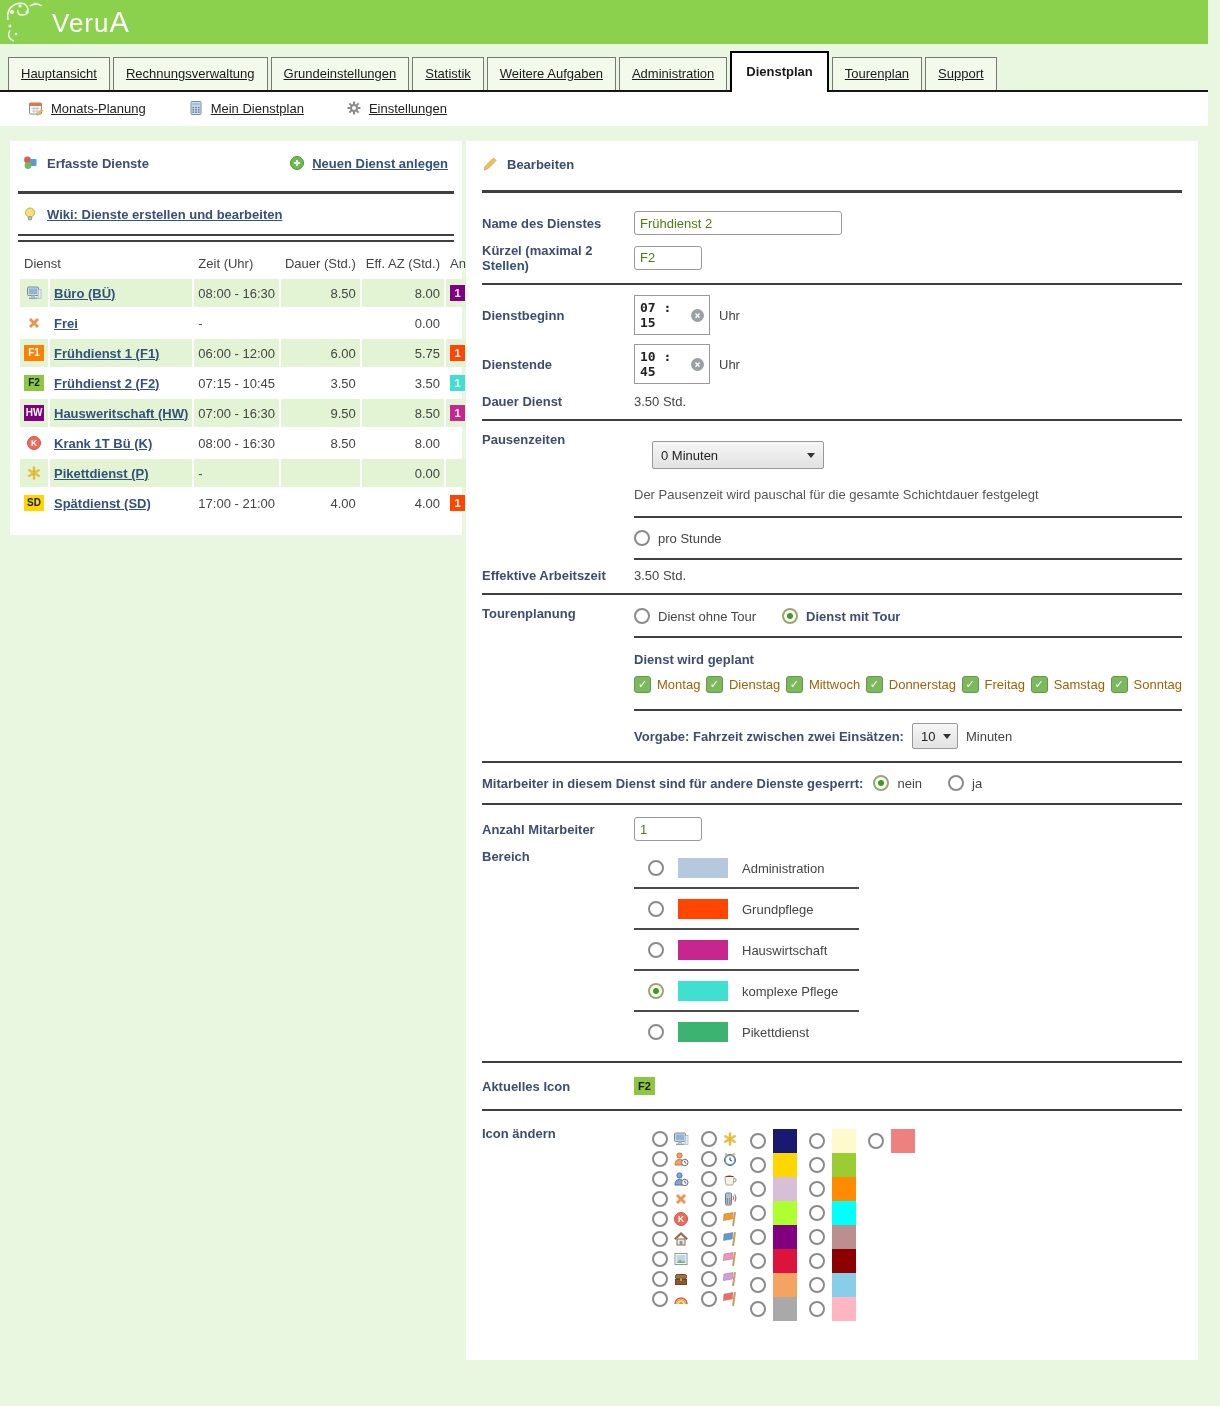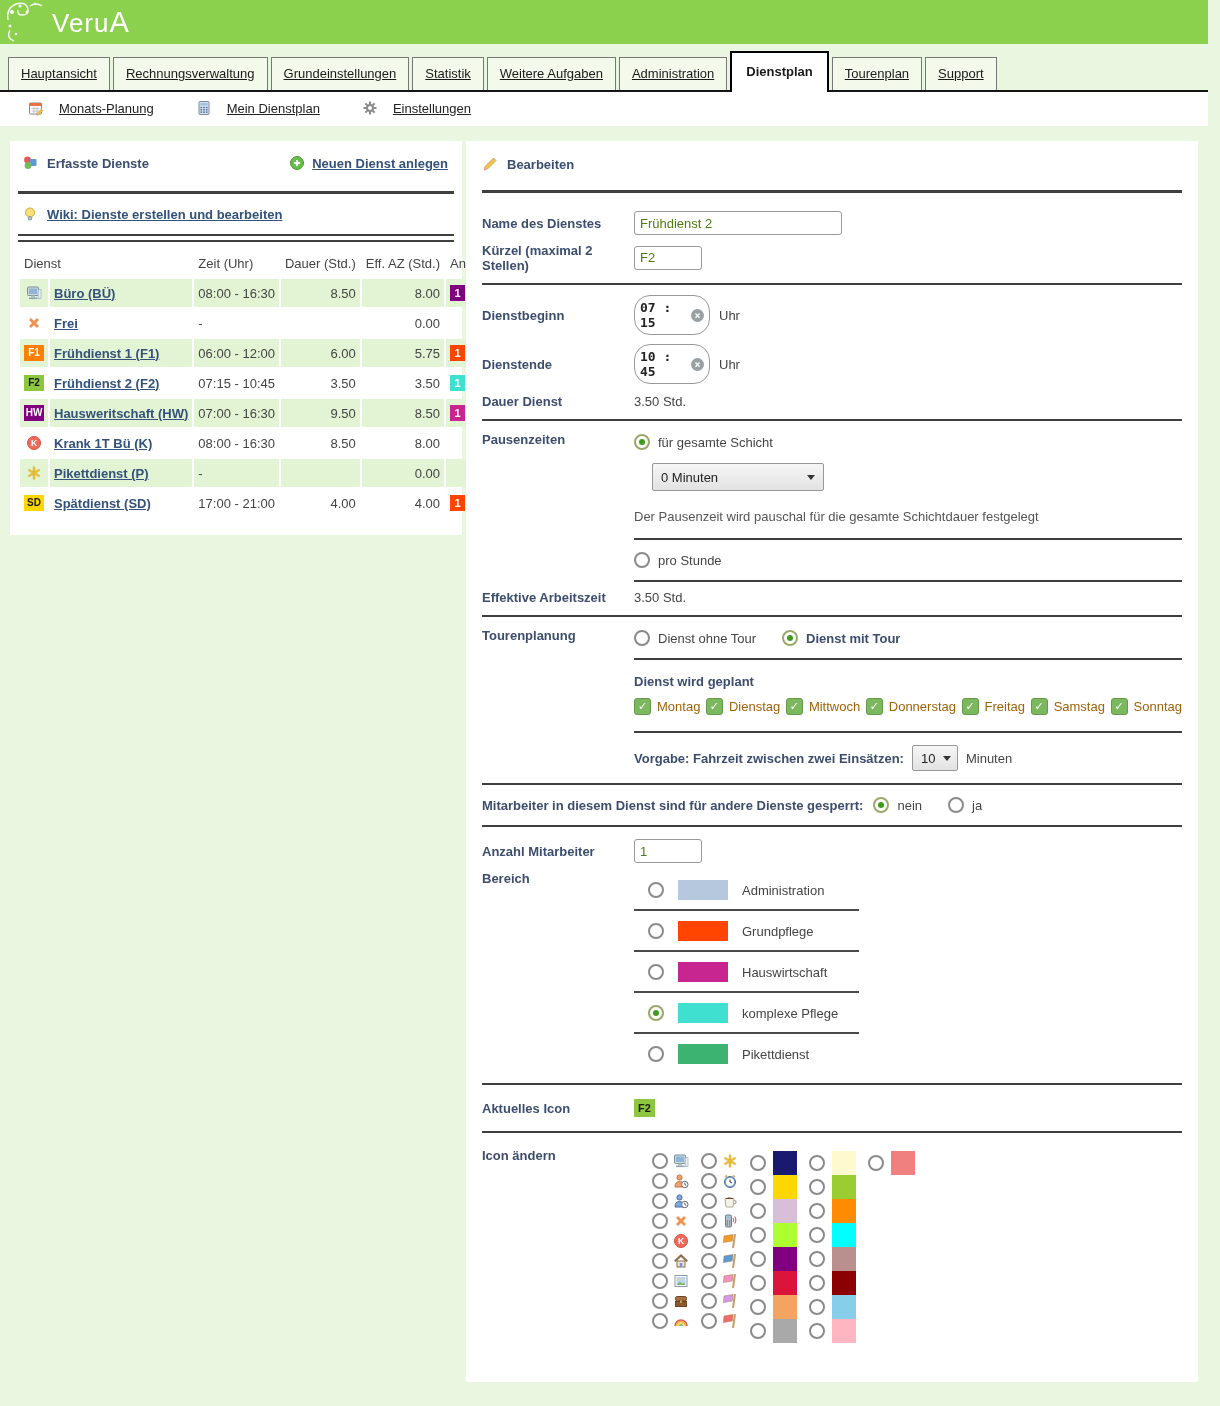--- a/index.html
+++ b/index.html
@@ -12,21 +12,21 @@
   .logo .logo-a{font-size:29px;letter-spacing:0;}
   
   .tabbar{background:#e9f6e0;display:flex;align-items:flex-end;gap:3px;padding:7px 0 0 8px;border-bottom:2px solid #151515;}
   .tab{background:#f3faec;border:1px solid #777;border-bottom:none;padding:8px 12px 9px;font-size:13px;color:#1a1a1a;cursor:pointer;white-space:nowrap;}
   .tab .tab-label{text-decoration:underline;}
   .tab.active{background:#fff;border:2px solid #000;border-bottom:none;font-weight:bold;margin-bottom:-2px;padding:11px 14px 13px;position:relative;z-index:2;}
   .tab.active .tab-label{text-decoration:none;}
   
   .subnav{background:#fff;display:flex;gap:42px;padding:8px 0 10px 28px;}
   .subnav-item{display:flex;align-items:center;gap:7px;font-size:13px;color:#222;cursor:pointer;}
-  .subnav-item .lbl{text-decoration:underline;margin-left:8px;}
+  .subnav-item .lbl{text-decoration:underline;}
   
   .content{display:flex;align-items:flex-start;gap:4px;padding:15px 10px 0 10px;}
   .panel{background:#fff;}
   .panel-left{width:452px;box-sizing:border-box;padding:12px 8px 16px;}
   .panel-right{width:744px;box-sizing:border-box;padding:12px 16px 28px;}
   
   .rule{border:none;border-top:3px solid #3f3f3f;margin:10px 0;}
   .rule-thin{border:none;border-top:2px solid #3f3f3f;margin:10px 0;}
   .rule-double{border:none;border-top:2px solid #3f3f3f;border-bottom:2px solid #3f3f3f;height:4px;margin:10px 0 8px;}
   
@@ -52,21 +52,21 @@
   
   .form-title{display:flex;align-items:center;gap:9px;font-weight:bold;color:#3c4d6e;font-size:13px;padding:3px 0 8px;}
   .frow{display:flex;align-items:center;margin:7px 0;}
   .frow.top{align-items:flex-start;}
   .flabel{width:152px;flex-shrink:0;font-weight:bold;color:#3c4d6e;font-size:13px;padding-top:1px;}
   .fieldcol{flex:1;min-width:0;}
   .ftext{font-size:13px;color:#444;}
   .tinput{border:1px solid #999;border-radius:3px;height:22px;padding:0 5px;font-size:13px;color:#4d7c0f;font-family:inherit;background:#fff;box-sizing:content-box;}
   .w-name{width:196px;}.w-kurz{width:56px;}.w-anz{width:56px;}
   .timerow{margin:9px 0;}
-  .timebox{display:inline-flex;align-items:center;justify-content:space-between;border:1px solid #999;border-radius:16px;padding:4px 5px;width:64px;font-family:"DejaVu Sans Mono",monospace;font-size:13px;font-weight:bold;color:#222;background:#fff;}
+  .timebox{display:inline-flex;align-items:center;justify-content:space-between;border:1px solid #999;border-radius:0;padding:4px 5px;width:64px;font-family:"DejaVu Sans Mono",monospace;font-size:13px;font-weight:bold;color:#222;background:#fff;}
   .clear{width:13px;height:13px;border-radius:50%;background:#98a0a6;color:#fff;font-size:10px;line-height:13px;text-align:center;cursor:pointer;flex-shrink:0;}
   .uhr{margin-left:9px;}
   .radio{width:12px;height:12px;border:2px solid #8a8a8a;border-radius:50%;display:inline-block;background:#fff;flex-shrink:0;cursor:pointer;position:relative;box-sizing:content-box;}
   .radio.checked{border-color:#9aa86a;}
   .radio.checked::after{content:"";position:absolute;left:3px;top:3px;width:6px;height:6px;border-radius:50%;background:#3f9b1e;}
   .radio-line{display:flex;align-items:center;margin:3px 0;}
   .rlabel{font-size:13px;color:#444;margin-left:8px;}
   .rlabel.bold{font-weight:bold;color:#3c4d6e;}
   .rgap{margin-left:26px;}
   .select{display:inline-flex;align-items:center;justify-content:space-between;border:1px solid #989898;border-radius:2px;background:linear-gradient(#f6f6f6,#e2e2e2);padding:0 8px;height:28px;font-size:13px;color:#222;cursor:pointer;box-sizing:border-box;}
@@ -413,24 +413,20 @@
       </div>
       <div class="frow">
         <div class="flabel">Dauer Dienst</div>
         <span class="ftext">3.50 Std.</span>
       </div>
       <hr class="rule-thin">
 
       <div class="frow top">
         <div class="flabel">Pausenzeiten</div>
         <div class="fieldcol">
-          <div class="radio-line">
-            <span class="radio checked"></span>
-            <span class="rlabel">für gesamte Schicht</span>
-          </div>
           <div class="select sel-pause">
             <span>0 Minuten</span>
             <span class="caret"></span>
           </div>
           <div class="help">Der Pausenzeit wird pauschal für die gesamte Schichtdauer festgelegt</div>
           <hr class="rule-thin" style="margin:14px 0 12px;">
           <div class="radio-line" style="margin-bottom:2px;">
             <span class="radio"></span>
             <span class="rlabel">pro Stunde</span>
           </div>

